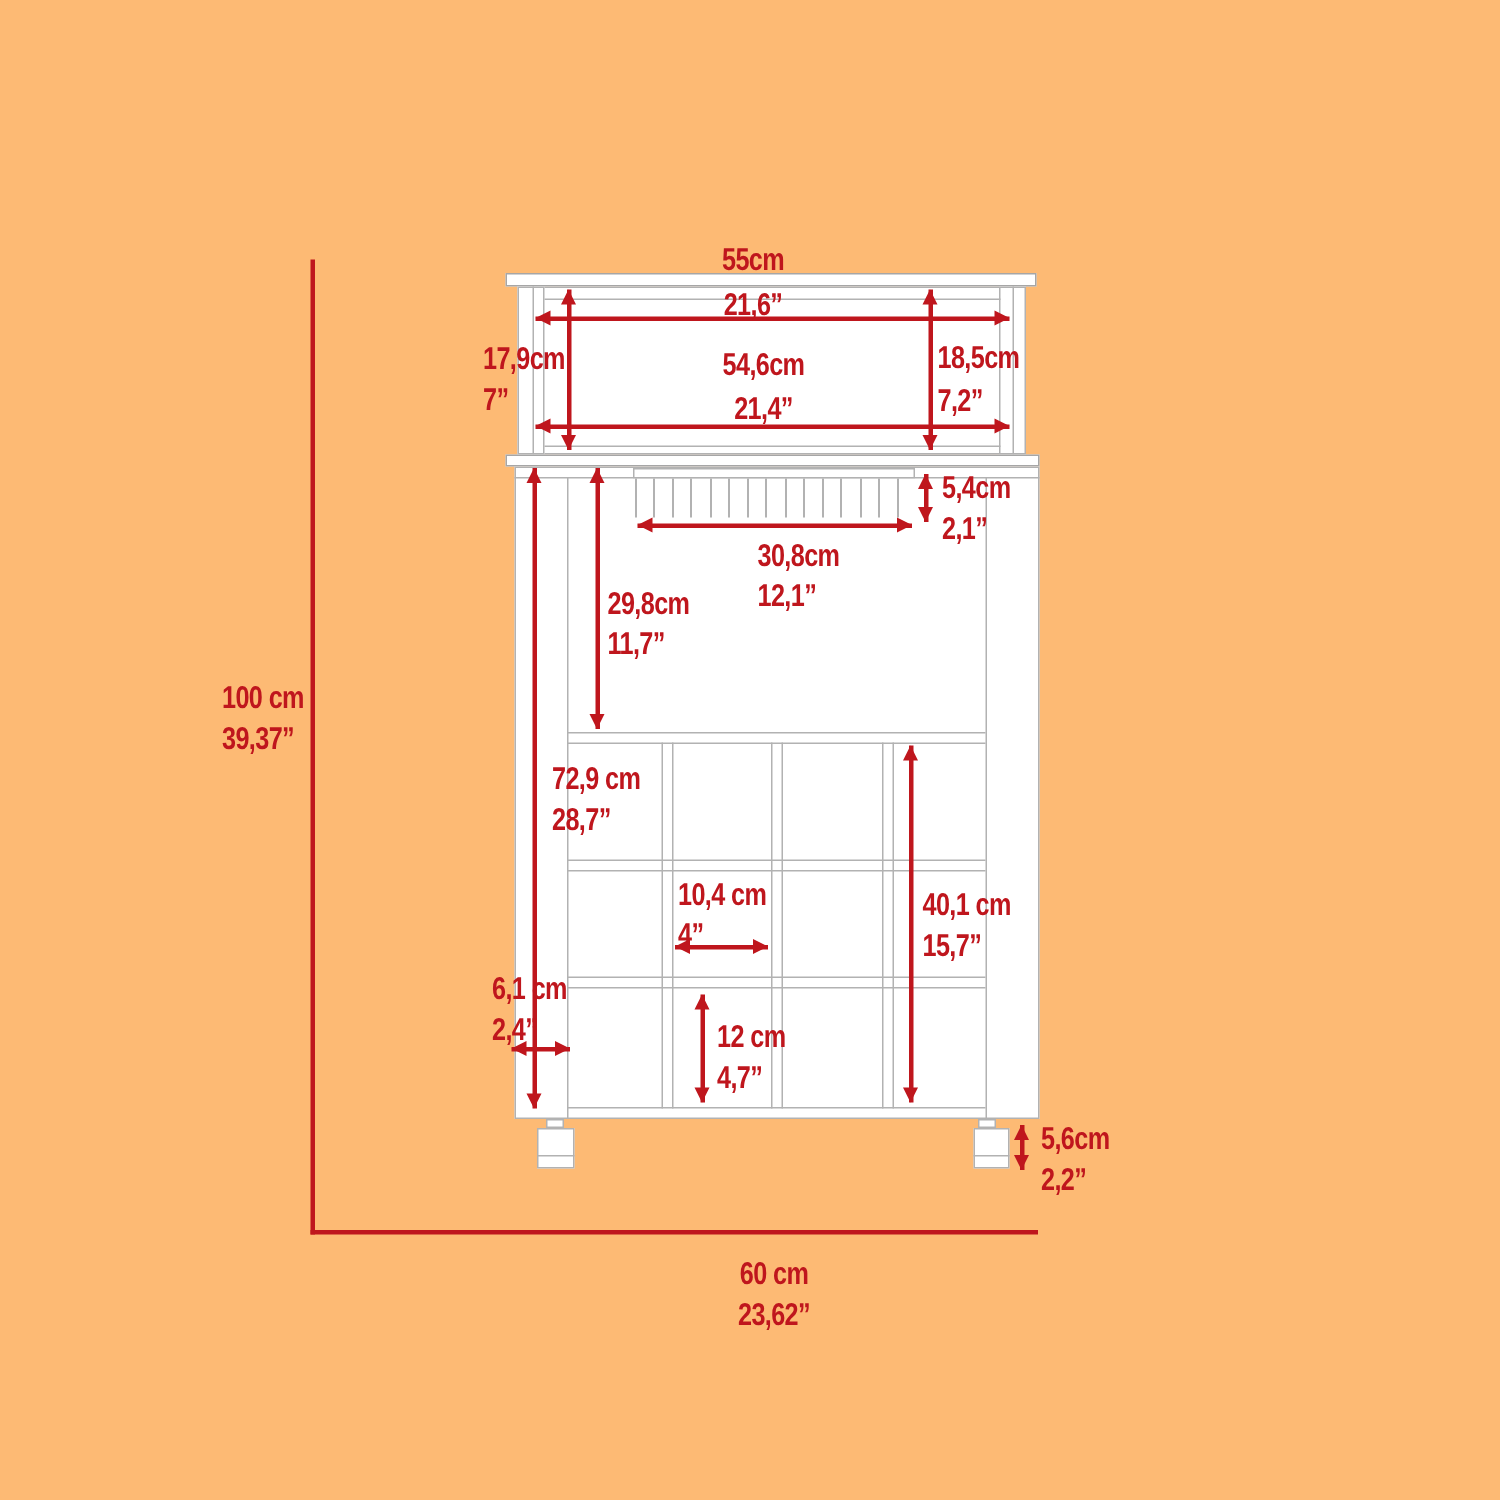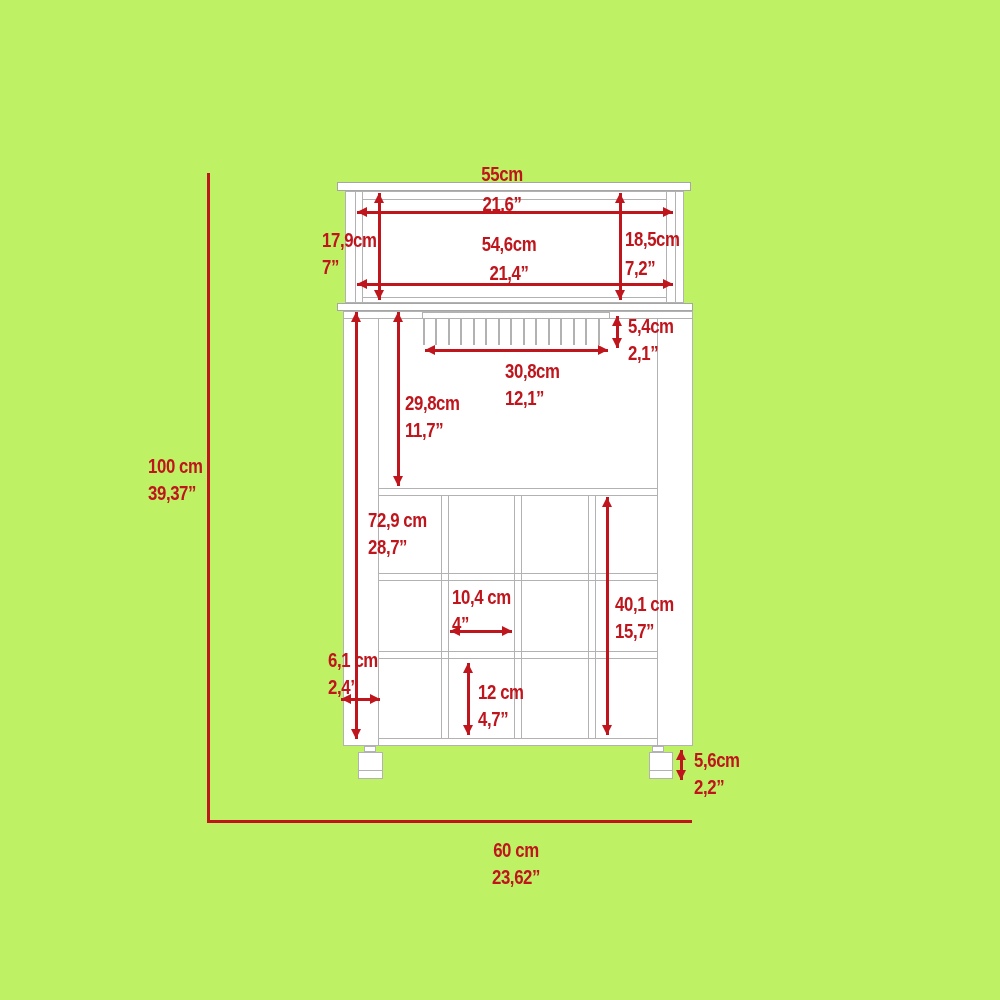--- a/index.html
+++ b/index.html
@@ -1,16 +1,16 @@
 <!DOCTYPE html>
 <html><head>
 <meta charset="utf-8">
 <style>
   html,body{margin:0;padding:0;background:#fff;}
-  #canvas{position:relative;width:1000px;height:1000px;background:#bef264;overflow:hidden;
+  #canvas{position:relative;width:1000px;height:1000px;background:#fdba74;overflow:hidden;
           font-family:"Liberation Sans",sans-serif;}
   
   .box{position:absolute;border:1.5px solid #b2b2b2;background:#fff;box-sizing:border-box;}
   .hl{position:absolute;height:0;border-top:1.5px solid #b2b2b2;}
   .vl{position:absolute;width:0;border-left:1.5px solid #b2b2b2;}
   .slab{position:absolute;border:1.5px solid #a6a6a6;background:#fff;box-sizing:border-box;}
   
   .rline{position:absolute;background:#bf161d;}
   .ah{position:absolute;height:3px;background:#bf161d;}
   .ah::before,.ah::after{content:"";position:absolute;top:-4px;width:0;height:0;

